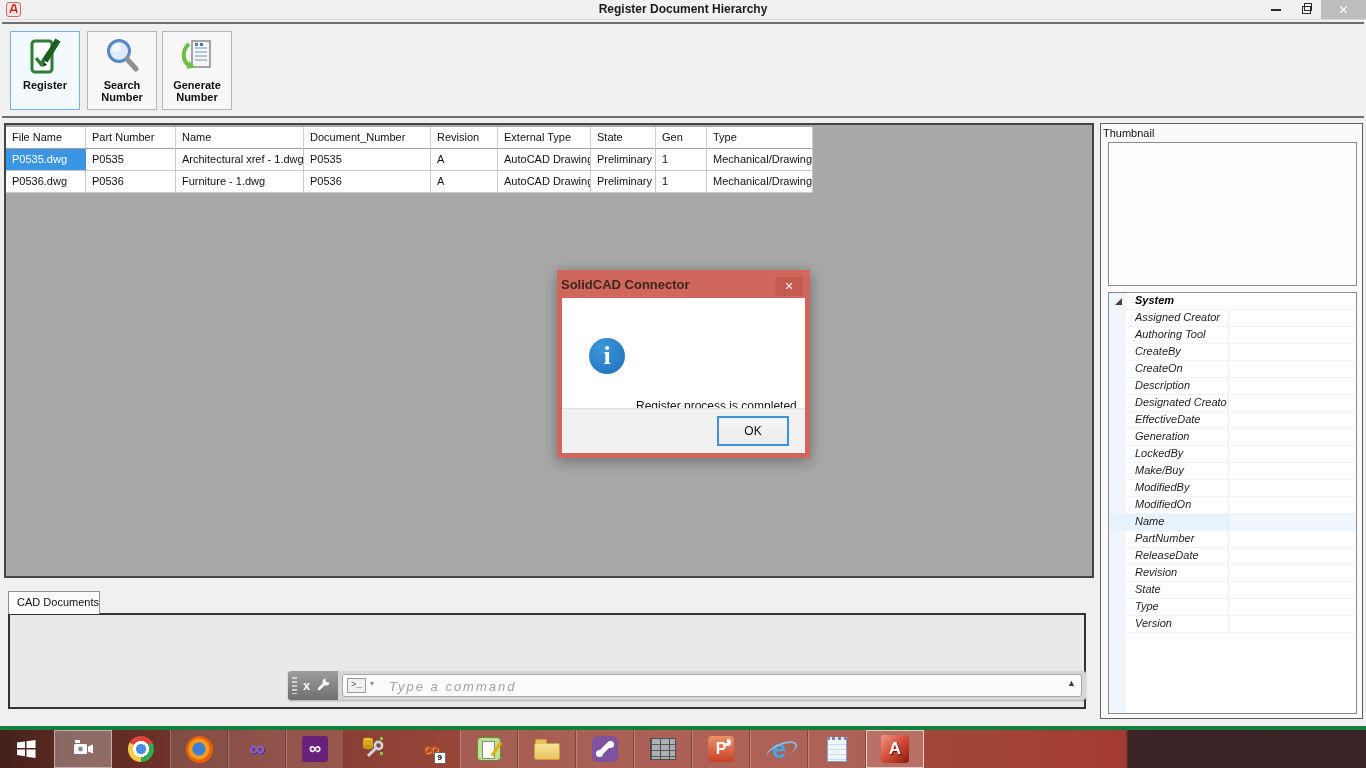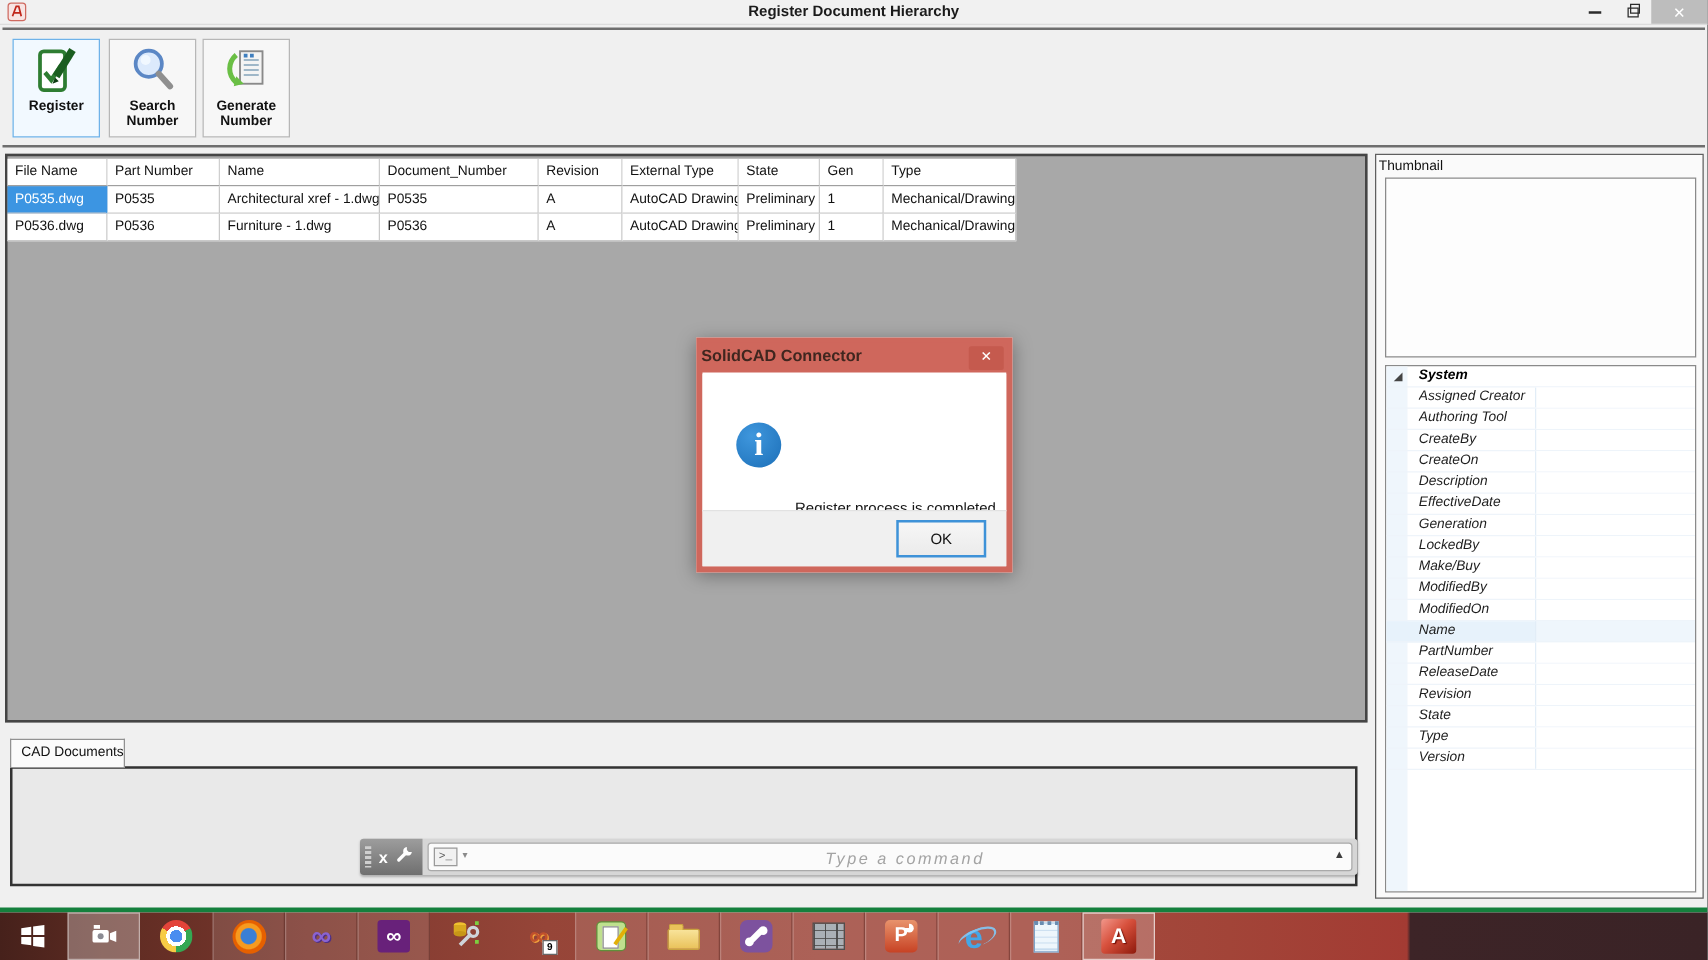--- a/index.html
+++ b/index.html
@@ -67,21 +67,21 @@
     background:repeating-linear-gradient(#cfcfcf 0 2px, rgba(0,0,0,0) 2px 4px);
     outline:none;}
   .cmd-x{color:#fff;font-size:13px;font-weight:bold;margin-left:6px;}
   .cmd-wrench{margin-left:6px;}
   .cmd-input-wrap{position:absolute;left:54px;top:3px;width:740px;height:23px;background:#fbfbfb;
     border:1px solid #a9a9a9;border-radius:3px;box-sizing:border-box;}
   .prompt-box{position:absolute;left:4px;top:3px;width:19px;height:15px;border:1px solid #9a9a9a;background:#f1f1f1;
     box-sizing:border-box;font-size:9px;line-height:13px;text-align:center;color:#555;font-family:"Liberation Mono",monospace;}
   .prompt-caret{position:absolute;left:27px;top:4px;font-size:8px;color:#8a8a8a;}
   .cmd-input{position:absolute;left:44px;top:0;width:670px;height:21px;border:none;outline:none;background:transparent;
-    font-family:"Liberation Sans",sans-serif;font-size:13px;text-align:center;}
+    font-family:"Liberation Sans",sans-serif;font-size:13px;}
   .cmd-input::placeholder{color:#a3a3a3;font-style:italic;letter-spacing:2px;}
   .cmd-up{position:absolute;right:5px;top:3px;font-size:9px;color:#3d3d3d;}
   
   .dialog{position:absolute;left:557px;top:270px;width:253px;height:188px;z-index:50;
     border:5px solid #cf675c;background:#fff;box-sizing:border-box;box-shadow:0 3px 14px rgba(0,0,0,0.35);}
   .dlg-title{position:absolute;left:-1px;top:-1px;right:-1px;height:24px;background:#cf675c;
     text-align:left;font-size:13px;font-weight:bold;color:#40261f;line-height:22px;}
   .dlg-close{position:absolute;right:2px;top:2px;width:28px;height:19px;background:#c55a4e;border-radius:2px;
     color:#fff;font-size:11px;text-align:center;line-height:19px;}
   .dlg-body{position:absolute;left:0;top:24px;right:0;height:110px;background:#fff;}
@@ -275,20 +275,24 @@
           </div>
         <div class="prow">
             <span class="plabel">CreateOn</span>
             <span class="pval"></span>
           </div>
         <div class="prow">
             <span class="plabel">Description</span>
             <span class="pval"></span>
           </div>
         <div class="prow">
+            <span class="plabel">Designated Creato</span>
+            <span class="pval"></span>
+          </div>
+        <div class="prow">
             <span class="plabel">EffectiveDate</span>
             <span class="pval"></span>
           </div>
         <div class="prow">
             <span class="plabel">Generation</span>
             <span class="pval"></span>
           </div>
         <div class="prow">
             <span class="plabel">LockedBy</span>
             <span class="pval"></span>

